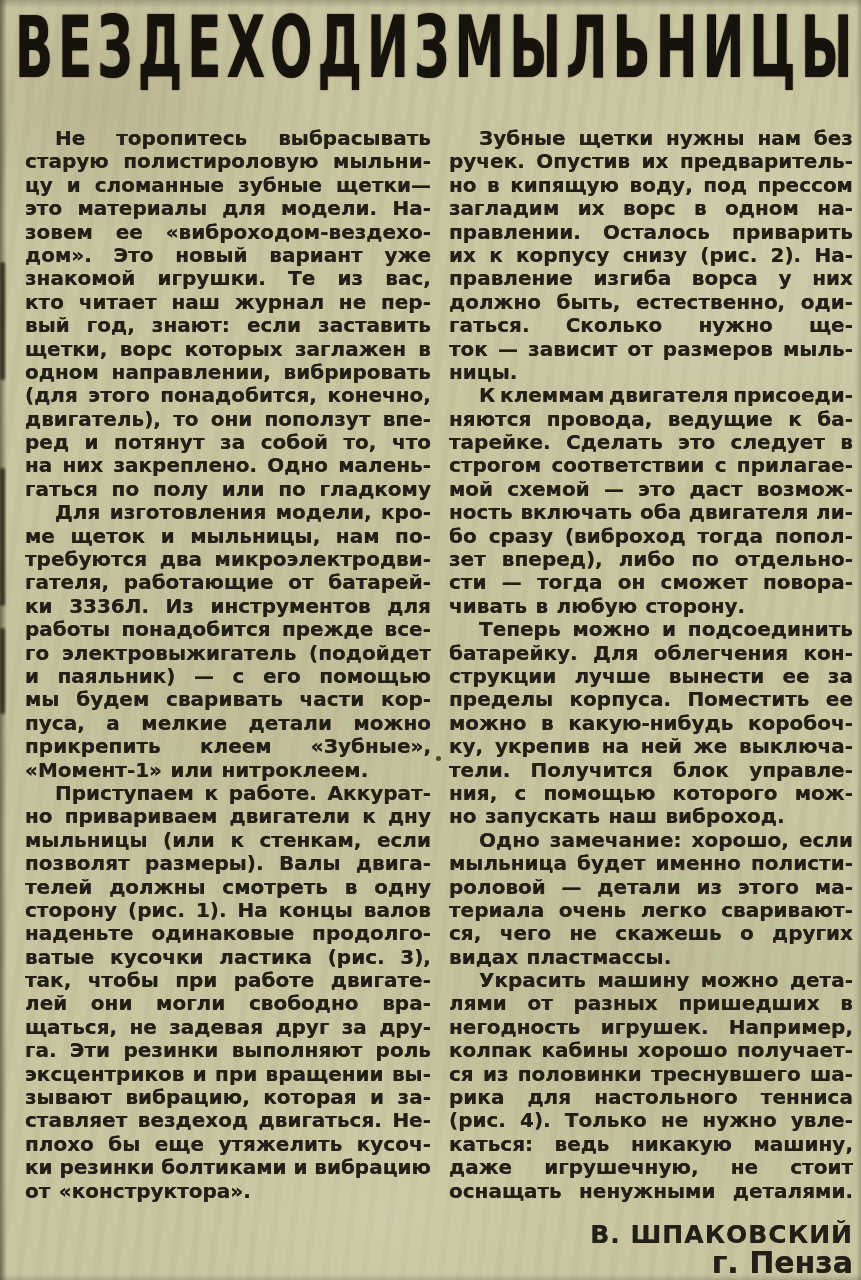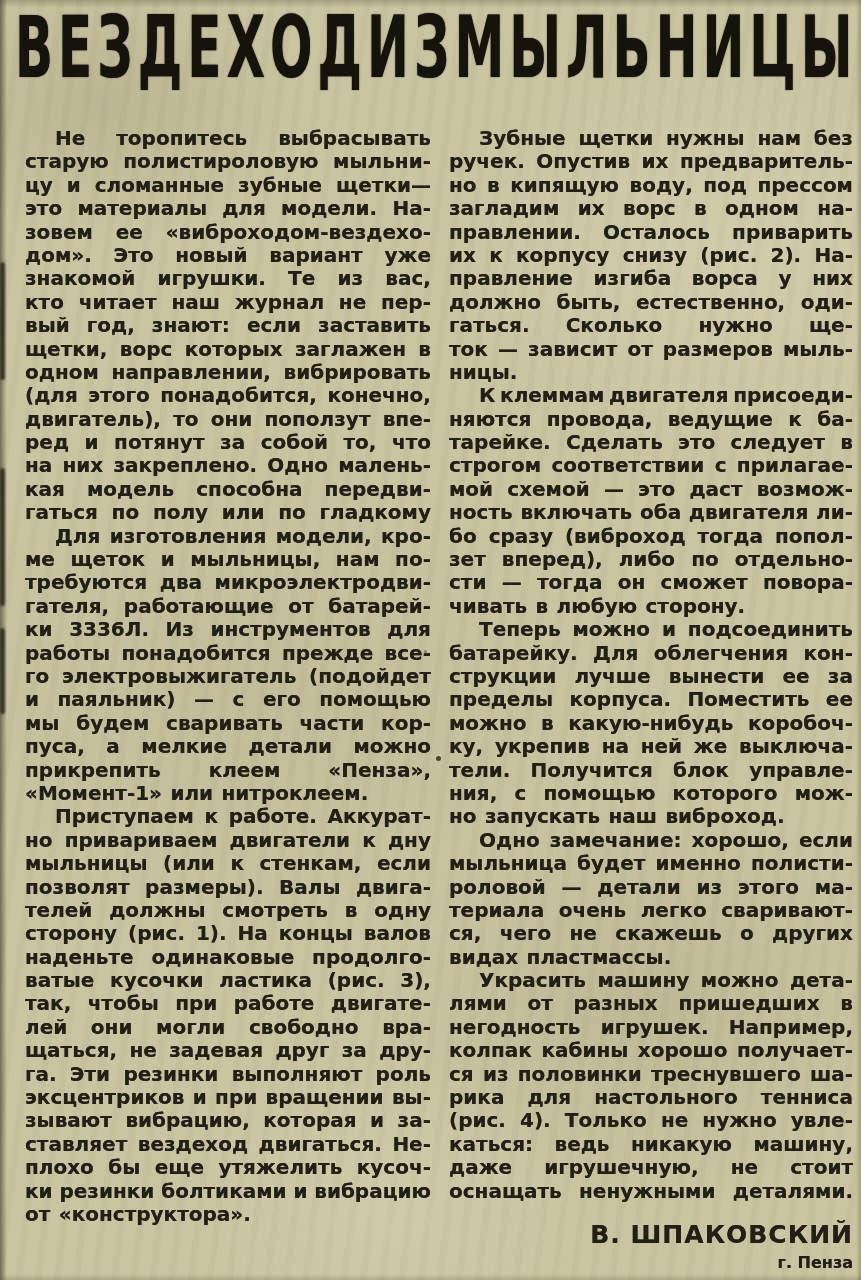--- a/index.html
+++ b/index.html
@@ -61,21 +61,21 @@
     text-shadow:0 0 .5px rgba(34,31,23,.75);
   }
   .line.just{justify-content:space-between;}
   .line.left{justify-content:flex-start;gap:.42em;}
   .line.indent{padding-left:30px;}
   .w{display:inline-block;}
 
   .signature{margin-top:18px;text-align:right;}
   .sig-name{font-size:25px;font-weight:bold;line-height:28px;letter-spacing:1px;
     color:var(--ink,#221f17);text-shadow:0 0 .6px rgba(34,31,23,.8);}
-  .sig-city{font-size:16px;font-weight:bold;line-height:28px;
+  .sig-city{font-size:30px;font-weight:bold;line-height:28px;
     color:var(--ink,#221f17);text-shadow:0 0 .6px rgba(34,31,23,.8);}
 </style>
 </head>
 <body>
 
 <div class="paper-texture"></div>
 <div class="edge-left"></div>
 <div class="edge-right"></div>
 <div class="edge-top"></div>
 <div class="edge-bottom"></div>
@@ -186,26 +186,20 @@
         <span class="w">что</span>
       </div>
       <div class="line just">
         <span class="w">на</span>
         <span class="w">них</span>
         <span class="w">закреплено.</span>
         <span class="w">Одно</span>
         <span class="w">малень-</span>
       </div>
       <div class="line just">
-        <span class="w">кая</span>
-        <span class="w">модель</span>
-        <span class="w">способна</span>
-        <span class="w">передви-</span>
-      </div>
-      <div class="line just">
         <span class="w">гаться</span>
         <span class="w">по</span>
         <span class="w">полу</span>
         <span class="w">или</span>
         <span class="w">по</span>
         <span class="w">гладкому</span>
       </div>
     </div>
     <div class="para">
       <div class="line just indent">
@@ -269,21 +263,21 @@
       <div class="line just">
         <span class="w">пуса,</span>
         <span class="w">а</span>
         <span class="w">мелкие</span>
         <span class="w">детали</span>
         <span class="w">можно</span>
       </div>
       <div class="line just">
         <span class="w">прикрепить</span>
         <span class="w">клеем</span>
-        <span class="w">«Пенза»,</span>
+        <span class="w">«Зубные»,</span>
       </div>
       <div class="line left">
         <span class="w">«Момент-1»</span>
         <span class="w">или</span>
         <span class="w">нитроклеем.</span>
       </div>
     </div>
     <div class="para">
       <div class="line just indent">
         <span class="w">Приступаем</span>

